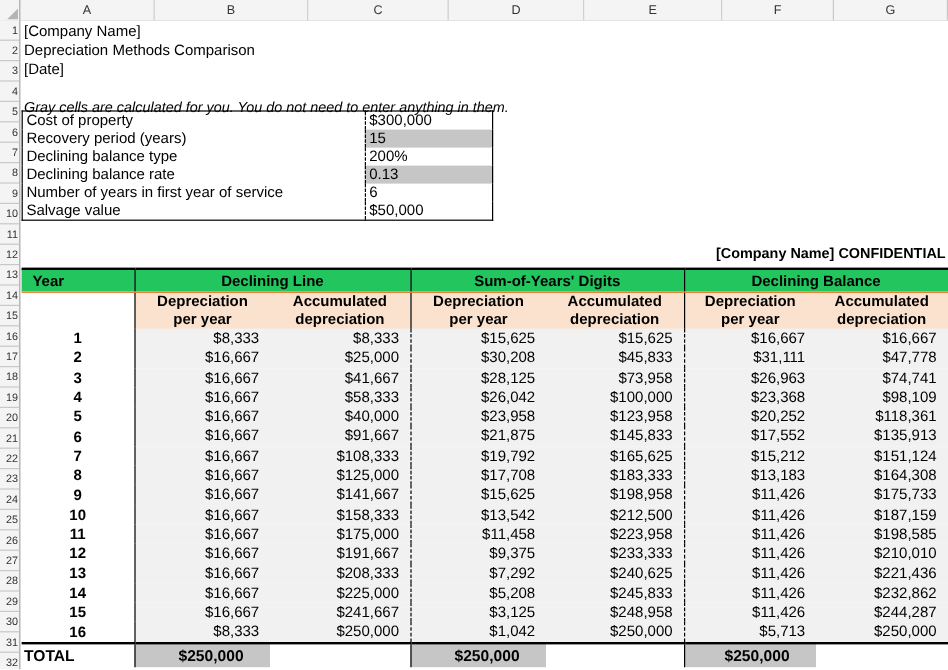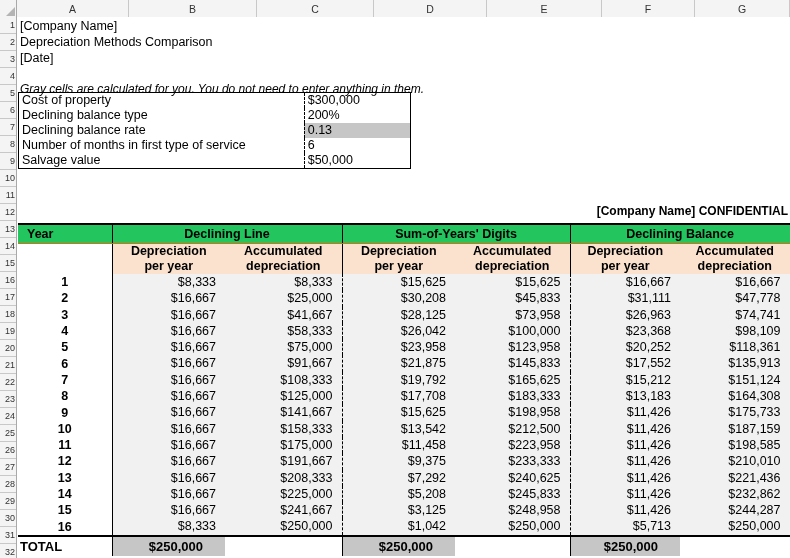--- a/index.html
+++ b/index.html
@@ -238,30 +238,34 @@
     <div class="title-line" style="top:16px">Depreciation Methods Comparison</div>
     <div class="title-line" style="top:32px">[Date]</div>
     <div class="note-line" style="top:63px">Gray cells are calculated for you. You do not need to enter anything in them.</div>
 
     <table class="inputs">
       <tbody id="inputs-body">
           <tr>
             <td class="lab">Cost of property</td>
             <td class="val">$300,000</td>
           </tr>
+          <tr class="calc">
+            <td class="lab">Recovery period (years)</td>
+            <td class="val">15</td>
+          </tr>
           <tr>
             <td class="lab">Declining balance type</td>
             <td class="val">200%</td>
           </tr>
           <tr class="calc">
             <td class="lab">Declining balance rate</td>
             <td class="val">0.13</td>
           </tr>
           <tr>
-            <td class="lab">Number of months in first type of service</td>
+            <td class="lab">Number of years in first year of service</td>
             <td class="val">6</td>
           </tr>
           <tr>
             <td class="lab">Salvage value</td>
             <td class="val">$50,000</td>
           </tr>
         </tbody>
     </table>
 
     <div class="confid">[Company Name]  CONFIDENTIAL</div>
@@ -344,21 +348,21 @@
             <td class="num vsolid">$16,667</td>
             <td class="num">$58,333</td>
             <td class="num vdash">$26,042</td>
             <td class="num">$100,000</td>
             <td class="num vdash">$23,368</td>
             <td class="num redge">$98,109</td>
           </tr>
           <tr>
             <td class="yr">5</td>
             <td class="num vsolid">$16,667</td>
-            <td class="num">$75,000</td>
+            <td class="num">$40,000</td>
             <td class="num vdash">$23,958</td>
             <td class="num">$123,958</td>
             <td class="num vdash">$20,252</td>
             <td class="num redge">$118,361</td>
           </tr>
           <tr>
             <td class="yr">6</td>
             <td class="num vsolid">$16,667</td>
             <td class="num">$91,667</td>
             <td class="num vdash">$21,875</td>

